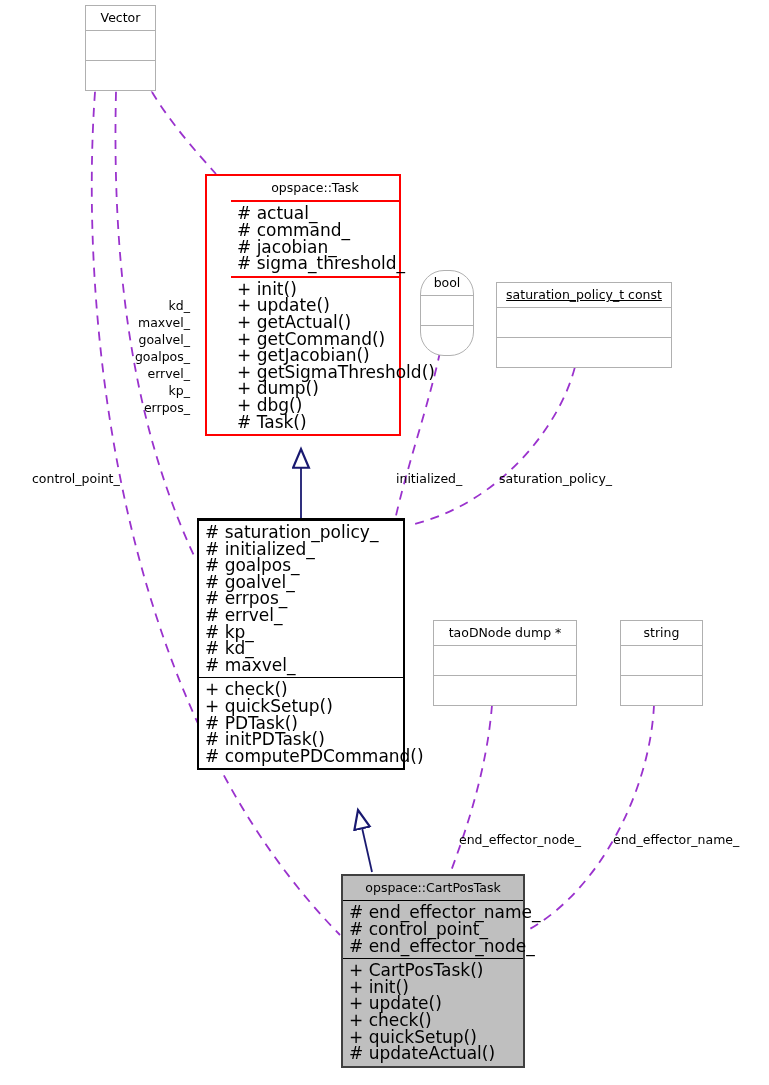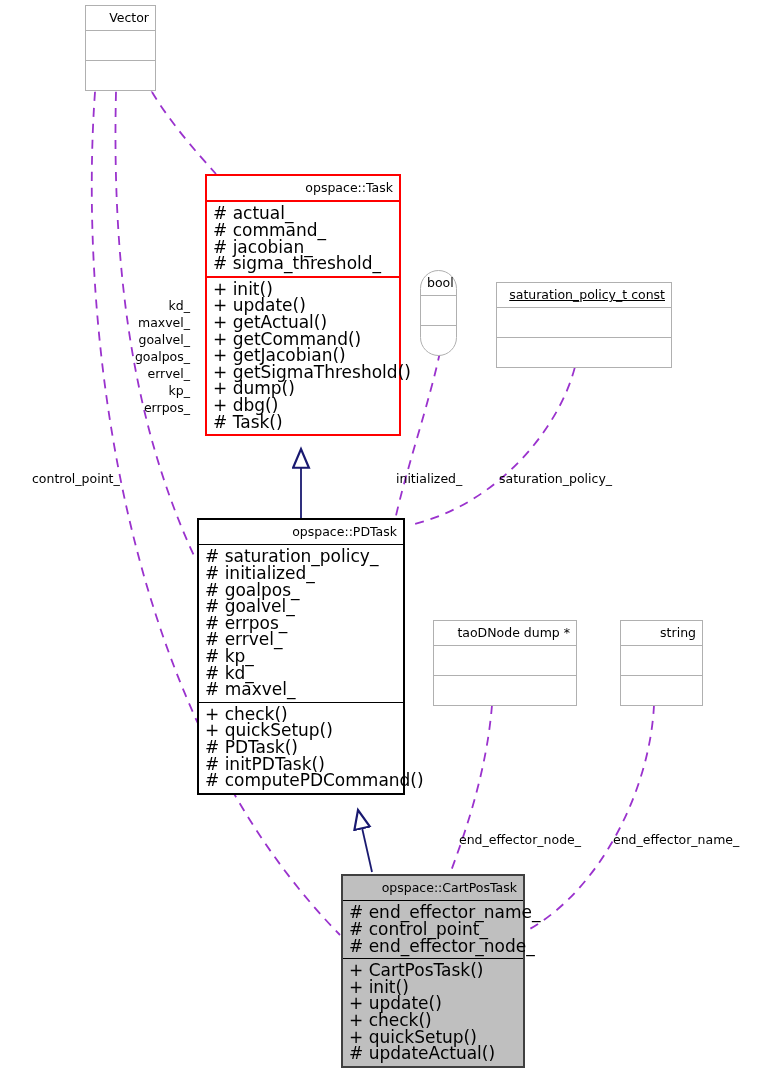--- a/index.html
+++ b/index.html
@@ -34,21 +34,21 @@
     border: 2px solid #000000;
   }
   .node.red {
     border: 2px solid #ff0000;
   }
   .node.focus {
     border: 2px solid #404040;
     background: #bfbfbf;
   }
   .node .title {
-    text-align: right;
+    text-align: center;
     font-size: 12.5px;
     color: #000000;
     padding: 5px 6px 5px 6px;
     line-height: 1.15;
     white-space: nowrap;
   }
   .node .compartment {
     padding: 3px 5px 4px 6px;
   }
   .node .divider {
@@ -130,21 +130,21 @@
   </svg>
 
   <div class="node" style="left:85px; top:5px; width:71px;">
     <div class="title">Vector</div>
     <div class="divider"></div>
     <div class="compartment empty"></div>
     <div class="divider"></div>
     <div class="compartment empty"></div>
   </div>
 
-  <div class="node red" style="left:205px; top:174px; width:196px;">
+  <div class="node red" style="left:205px; top:174px; width:196px;padding-left:24px;">
     <div class="title">opspace::Task</div>
     <div class="divider"></div>
     <div class="compartment">
       <div class="row"># actual_</div>
       <div class="row"># command_</div>
       <div class="row"># jacobian_</div>
       <div class="row"># sigma_threshold_</div>
     </div>
     <div class="divider"></div>
     <div class="compartment">
@@ -153,38 +153,37 @@
       <div class="row">+ getActual()</div>
       <div class="row">+ getCommand()</div>
       <div class="row">+ getJacobian()</div>
       <div class="row">+ getSigmaThreshold()</div>
       <div class="row">+ dump()</div>
       <div class="row">+ dbg()</div>
       <div class="row"># Task()</div>
     </div>
   </div>
 
-  <div class="node" style="left:420px; top:270px; width:37px;border-radius:24px;">
+  <div class="node" style="left:420px; top:270px; width:54px;border-radius:24px;">
     <div class="title">bool</div>
     <div class="divider"></div>
     <div class="compartment empty"></div>
     <div class="divider"></div>
     <div class="compartment empty"></div>
   </div>
 
   <div class="node" style="left:496px; top:282px; width:176px;text-decoration:underline;">
     <div class="title">saturation_policy_t const</div>
     <div class="divider"></div>
     <div class="compartment empty"></div>
     <div class="divider"></div>
     <div class="compartment empty"></div>
   </div>
 
   <div class="node bold" style="left:197px; top:518px; width:208px;">
-    <div class="title">opspace::PDTask</div>
     <div class="divider"></div>
     <div class="compartment">
       <div class="row"># saturation_policy_</div>
       <div class="row"># initialized_</div>
       <div class="row"># goalpos_</div>
       <div class="row"># goalvel_</div>
       <div class="row"># errpos_</div>
       <div class="row"># errvel_</div>
       <div class="row"># kp_</div>
       <div class="row"># kd_</div>

